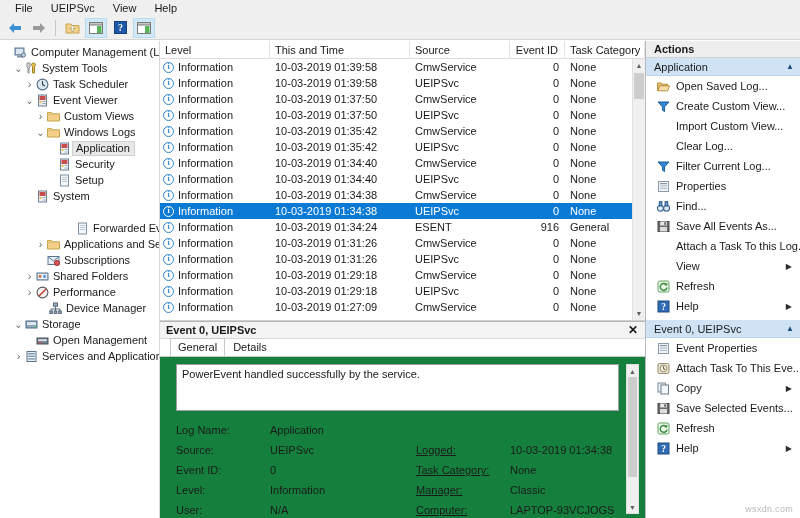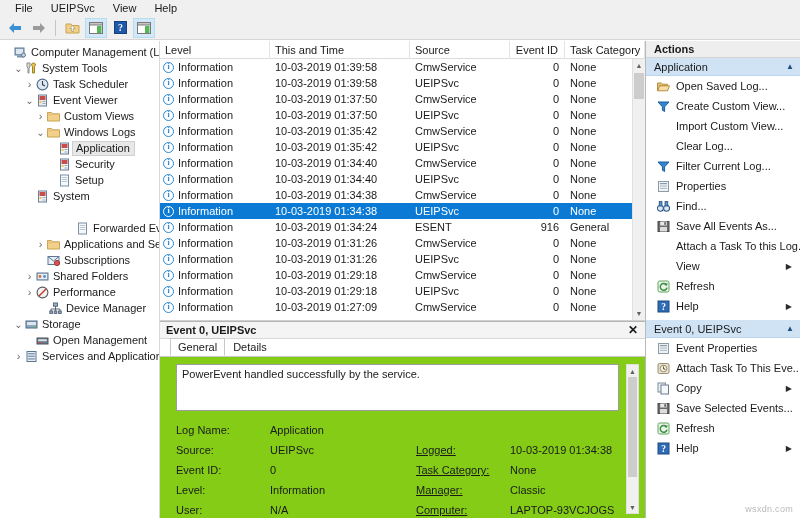--- a/index.html
+++ b/index.html
@@ -207,21 +207,21 @@
     background:#ffffff;
     border:1px solid #c8c8c8;
     border-bottom:1px solid #ffffff;
     position:relative; z-index:2;
   }
 
   #detailbody {
     flex:1 1 auto;
     position:relative;
     border-top:1px solid #c8c8c8;
-    background:#84cc16;
+    background:#15803d;
     overflow:hidden;
   }
   #msgbox {
     position:absolute;
     left:16px; top:7px; right:26px; height:47px;
     background:#ffffff;
     border:1px solid #9e9e9e;
     font-size:11px;
     padding:3px 5px;
   }

